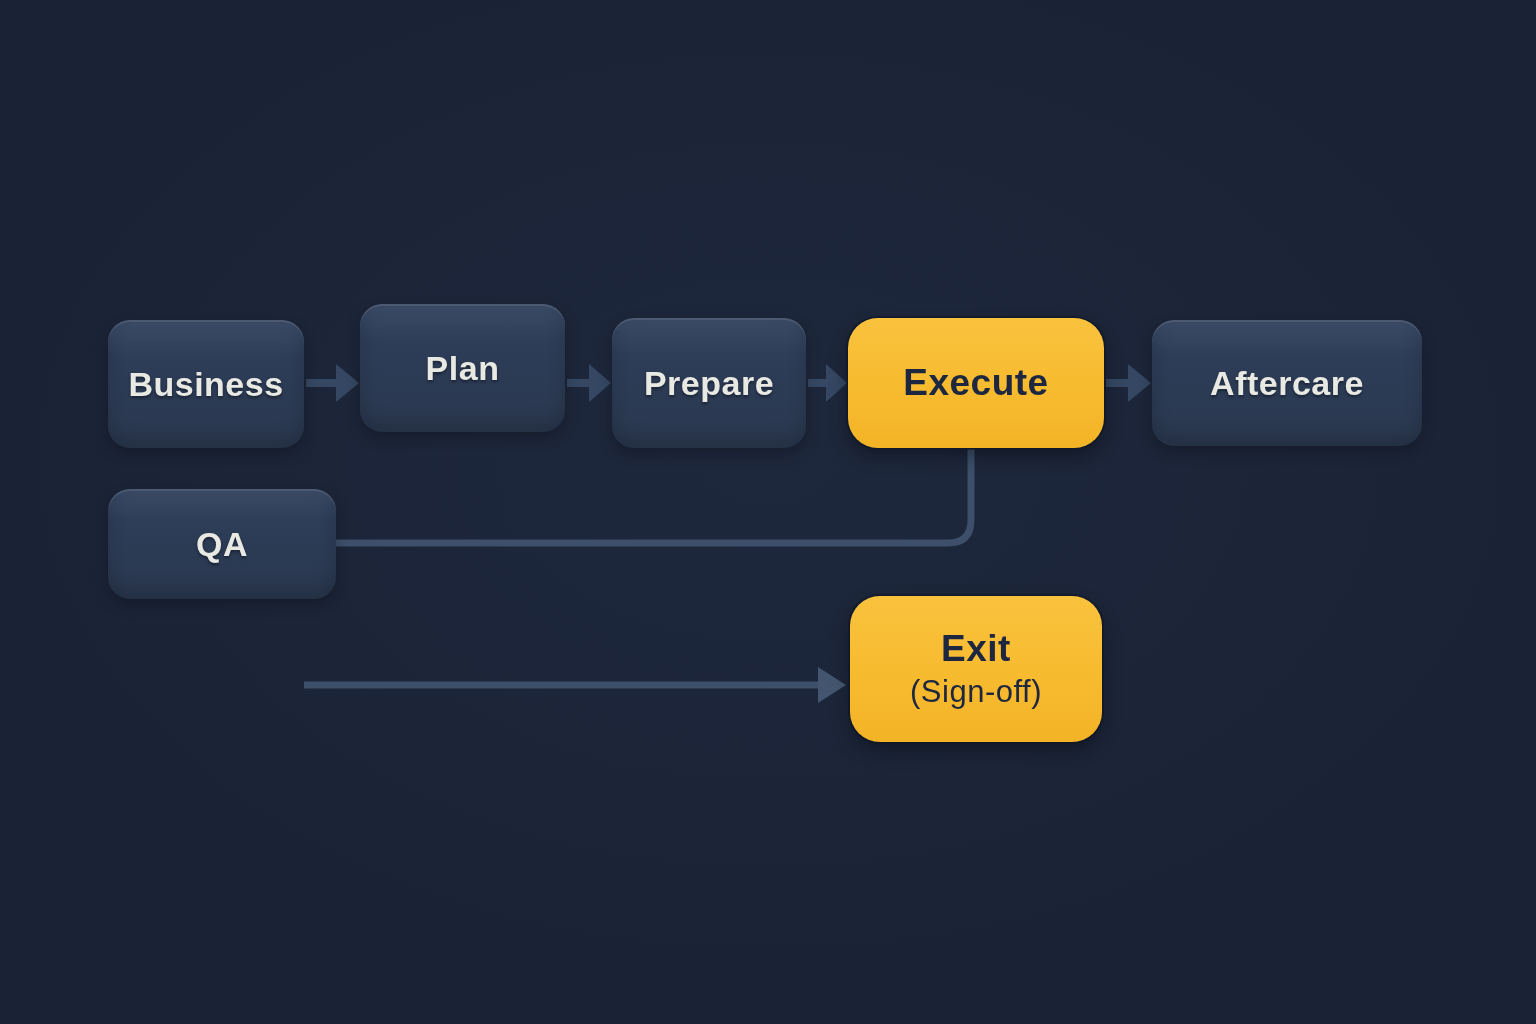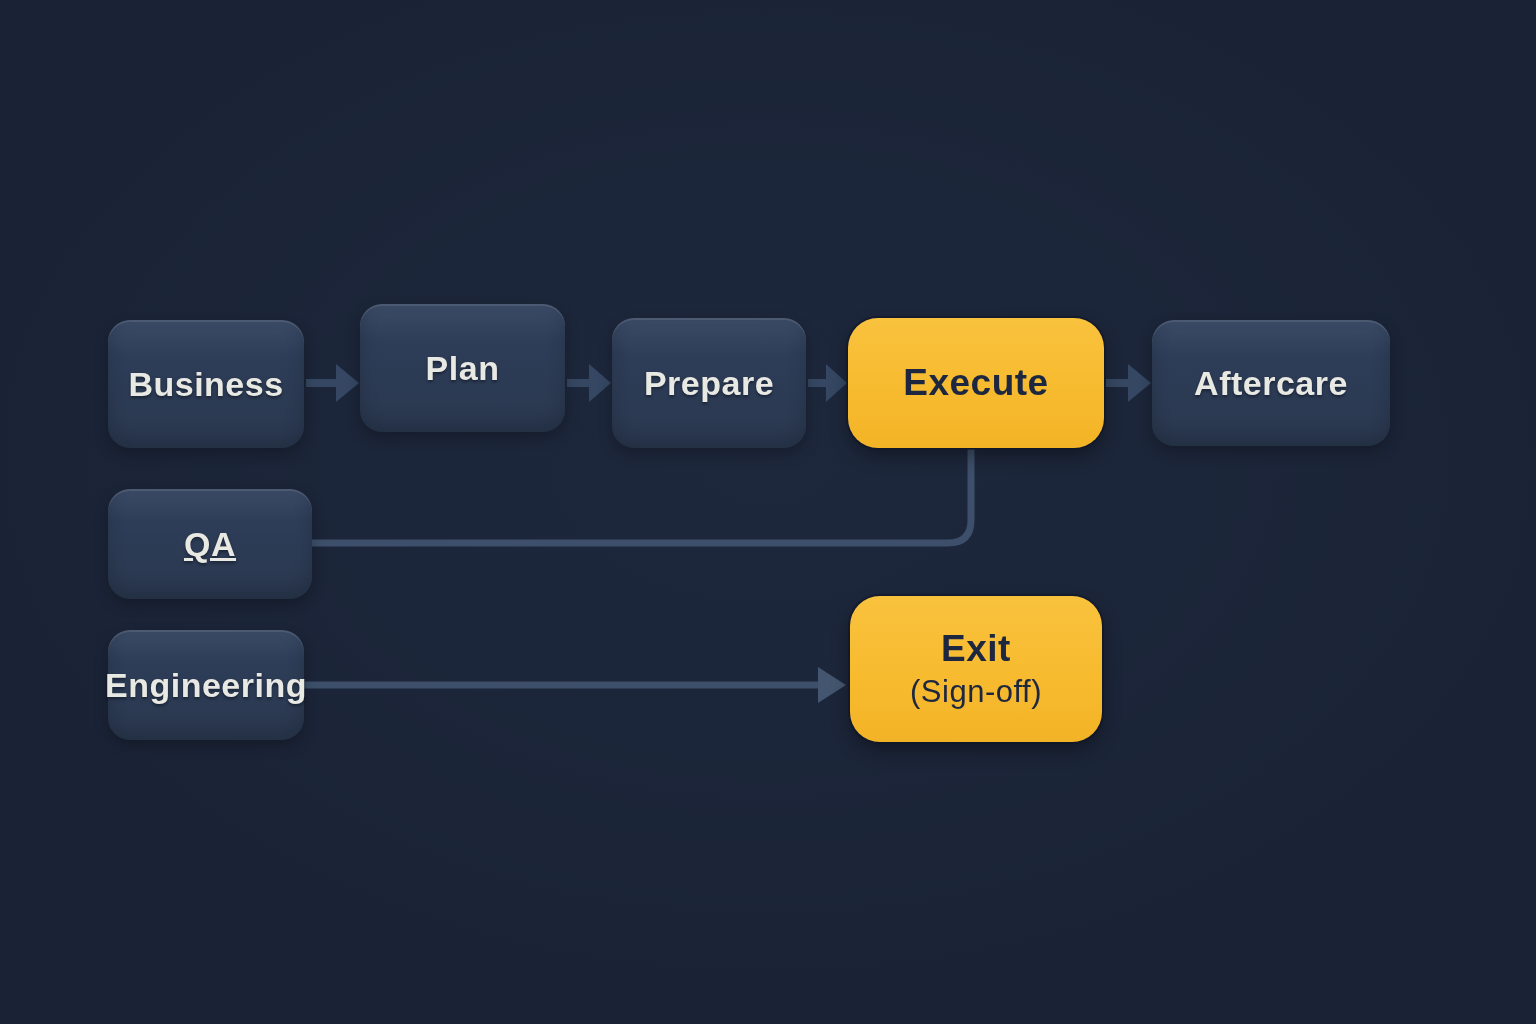--- a/index.html
+++ b/index.html
@@ -56,22 +56,22 @@
   .node .sublabel {
     font-size: 31px;
     margin-top: 4px;
     font-weight: 400;
   }
   
   .n-business    { left: 108px;  top: 320px; width: 196px; height: 128px; }
   .n-plan        { left: 360px;  top: 304px; width: 205px; height: 128px; }
   .n-prepare     { left: 612px;  top: 318px; width: 194px; height: 130px; }
   .n-execute     { left: 848px;  top: 318px; width: 256px; height: 130px; }
-  .n-aftercare   { left: 1152px; top: 320px; width: 238px; height: 126px; }
-  .n-qa          { left: 108px;  top: 489px; width: 204px; height: 110px; font-size: 36px; text-decoration: underline; }
+  .n-aftercare   { left: 1152px; top: 320px; width: 270px; height: 126px; }
+  .n-qa          { left: 108px;  top: 489px; width: 228px; height: 110px; font-size: 36px; }
   .n-engineering { left: 108px;  top: 630px; width: 196px; height: 110px; font-size: 31px; }
   .n-exit        { left: 850px;  top: 596px; width: 252px; height: 146px; text-align: center; }
 </style>
 </head>
 <body>
 
 <div class="canvas">
 
   <svg class="edges" viewBox="0 0 1536 1024" xmlns="http://www.w3.org/2000/svg">
 
@@ -120,22 +120,19 @@
   </div>
 
   <div class="node stage n-aftercare">
     <span>Aftercare</span>
   </div>
 
   <div class="node stage n-qa">
     <span>QA</span>
   </div>
 
-  <div class="node stage n-engineering">
-    <span>Engineering</span>
-  </div>
 
   <div class="node highlight n-exit">
     <span>Exit</span>
     <span class="sublabel">(Sign-off)</span>
   </div>
 
 </div>
 
 </body></html>

